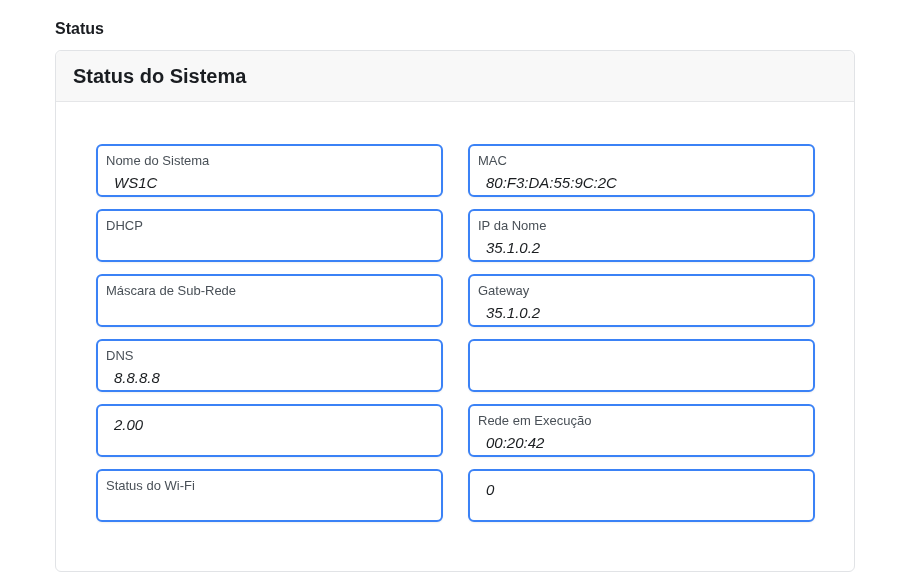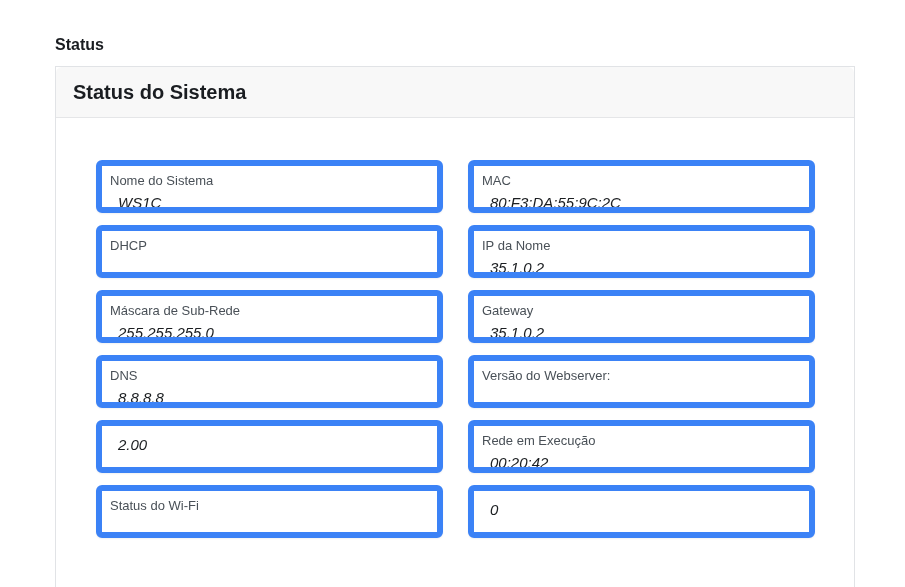--- a/index.html
+++ b/index.html
@@ -4,31 +4,31 @@
 <style>
   * { box-sizing: border-box; margin: 0; padding: 0; }
   html, body {
     width: 905px; height: 587px;
     background: #ffffff;
     font-family: "Liberation Sans", "DejaVu Sans", sans-serif;
     color: #212529;
     overflow: hidden;
   }
   .page-title {
-    margin: 36px 0 0 55px;
+    margin: 20px 0 0 55px;
     font-size: 16px;
     line-height: 17px;
     font-weight: 600;
     color: #1a1d21;
   }
   .card {
     width: 800px;
     margin: 13px 16px 0 55px;
     border: 1px solid #e1e3e6;
-    border-radius: 0;
+    border-radius: 6px;
     background: #ffffff;
   }
   .card-header {
     height: 51px;
     display: flex;
     align-items: center;
     padding-left: 17px;
     background: #f8f8f8;
     border-bottom: 1px solid #e5e6e8;
     border-radius: 6px 6px 0 0;
@@ -41,21 +41,21 @@
   }
   .fields-grid {
     display: grid;
     grid-template-columns: 1fr 1fr;
     column-gap: 25px;
     row-gap: 12px;
   }
   .field {
     height: 53px;
     background: #ffffff;
-    border: 6px solid #3b82f6;
+    border: 2px solid #3b82f6;
     border-radius: 6px;
     padding: 6px 8px;
     box-shadow: 0 1px 2px rgba(0,0,0,0.06);
     overflow: hidden;
   }
   .field-label {
     font-size: 13px;
     line-height: 18px;
     color: #495057;
   }
@@ -98,35 +98,33 @@
           <div class="field-value"></div>
         </div>
 
         <div class="field">
           <div class="field-label">IP da Nome</div>
           <div class="field-value">35.1.0.2</div>
         </div>
 
         <div class="field">
           <div class="field-label">Máscara de Sub-Rede</div>
-          <div class="field-value">255.255.255.0</div>
         </div>
 
         <div class="field">
           <div class="field-label">Gateway</div>
           <div class="field-value">35.1.0.2</div>
         </div>
 
         <div class="field">
           <div class="field-label">DNS</div>
           <div class="field-value">8.8.8.8</div>
         </div>
 
         <div class="field">
-          <div class="field-label">Versão do Webserver:</div>
         </div>
 
         <div class="field">
           <div class="field-value">2.00</div>
         </div>
 
         <div class="field">
           <div class="field-label">Rede em Execução</div>
           <div class="field-value">00:20:42</div>
         </div>

